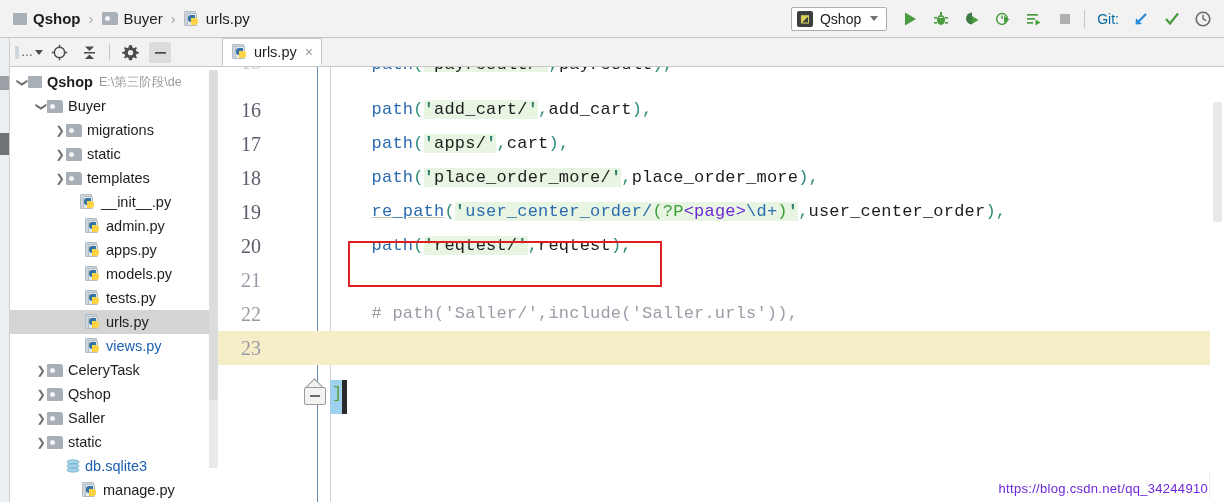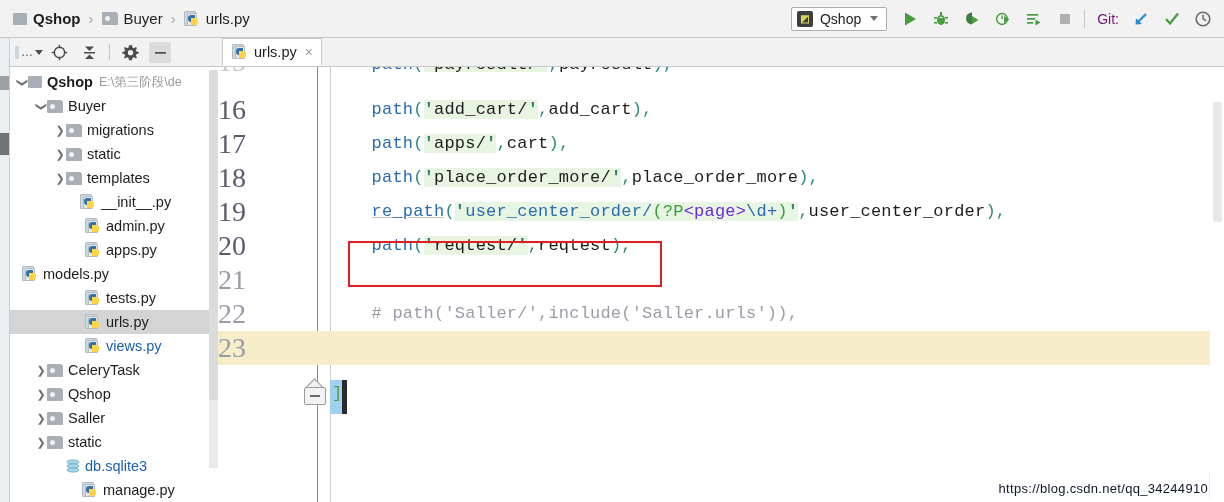--- a/index.html
+++ b/index.html
@@ -43,21 +43,21 @@
     color: #d9d15a; font-size: 10px; font-weight: bold; display:flex; align-items:center; justify-content:center;
     font-family: "Liberation Serif", serif; }
   .runcfg-label { font-size: 14px; color: #1d1d1d; }
   .chev { width: 0; height: 0; border-left: 4px solid transparent; border-right: 4px solid transparent;
           border-top: 5px solid #707070; margin-left: 2px; }
 
   .tool-icons { display:flex; align-items:center; gap: 9px; margin-left: 12px; }
   .tb-btn { width: 22px; height: 22px; display:flex; align-items:center; justify-content:center; }
   .vsep { width: 1px; height: 18px; background: #c5c5c5; margin: 0 8px; }
   .git-group { display:flex; align-items:center; gap: 9px; margin-left: 4px; padding-right: 10px; }
-  .git-label { font-size: 14px; color: #701a75; margin-right: 2px; text-align: right; }
+  .git-label { font-size: 14px; color: #0369a1; margin-right: 2px; text-align: right; }
 
   
   .leftstrip { position:absolute; left:0; top:38px; width:10px; height:464px; background:#eceff1; border-right:1px solid #cfcfcf; }
   .leftstrip .tag { position:absolute; left:0; top:38px; width:9px; height:14px; background:#9aa0a6; }
   .leftstrip .tag2 { position:absolute; left:0; top:95px; width:9px; height:22px; background:#6f7478; }
 
   
   .projpanel { position:absolute; left:10px; top:38px; width:208px; height:464px; background:#ffffff; }
   .proj-toolbar {
     position:absolute; left:0; top:0; width:208px; height:29px; background:#f2f2f2;
@@ -101,22 +101,22 @@
   .gutter { position:absolute; left:0; top:0; width:90px; height:435px; background:#ffffff; }
   .fold-col { position:absolute; left:90px; top:0; width:22px; height:435px; background:#ffffff; }
   .line-wrap { position:absolute; left:0; top:0; width:1006px; }
 
   .ln {
     position:relative; height:34px; line-height:34px;
     font-family: "Liberation Serif", serif;
   }
   .ln.current { background:#f5eec8; }
   .ln .num {
-    position:absolute; left:0; width:66px; text-align:left;
-    font-family:"Liberation Serif", serif; font-size:28px; color:#5b5b6b;
+    position:absolute; left:0; width:66px; text-align:center;
+    font-family:"Liberation Serif", serif; font-size:20px; color:#5b5b6b;
   }
   .ln .num.dim { color:#9a9aa8; }
   .ln .code {
     position:absolute; left:112px; font-family:"Liberation Mono", monospace;
     font-size:17px; white-space:pre; letter-spacing:0.2px;
   }
 
   
   .k-fn    { color:#2b6cb0; }
   .k-punc  { color:#2e8b7a; }
@@ -147,21 +147,21 @@
     position:absolute; left:130px; top:174px; width:314px; height:46px;
     border:2px solid #e02020; background:transparent; pointer-events:none;
   }
 
   
   .ed-scroll { position:absolute; right:0; top:29px; width:14px; height:435px; background:#ffffff; }
   .ed-scroll .thumb { position:absolute; right:2px; top:6px; width:9px; height:120px; background:#e8e8e8; border-radius:2px;}
 
   .watermark {
     position:absolute; right:16px; bottom:6px;
-    font-size:13px; color:#0f172a; font-family:"Liberation Sans", sans-serif;
+    font-size:13px; color:#6d28d9; font-family:"Liberation Sans", sans-serif;
     letter-spacing:0.3px; user-select:none;text-align:right;
   }
   .wm-bar { position:absolute; right:14px; bottom:4px; width:1px; height:26px; background:#ececec; }
 </style>
 </head>
 <body>
 
 <div id="app">
 
   <div class="topbar">
@@ -373,21 +373,21 @@
           <span class="nicon">
             <span class="ico-py">
               <span class="sheet"></span>
               <span class="sheet2"></span>
               <span class="pyb"></span>
               <span class="pyy"></span>
             </span>
           </span>
           <span class="ntext">apps.py</span>
         </div>
-        <div class="node" style="">
+        <div class="node" style="padding-left: 63px;">
           <span class="arrow none"></span>
           <span class="nicon">
             <span class="ico-py">
               <span class="sheet"></span>
               <span class="sheet2"></span>
               <span class="pyb"></span>
               <span class="pyy"></span>
             </span>
           </span>
           <span class="ntext">models.py</span>

